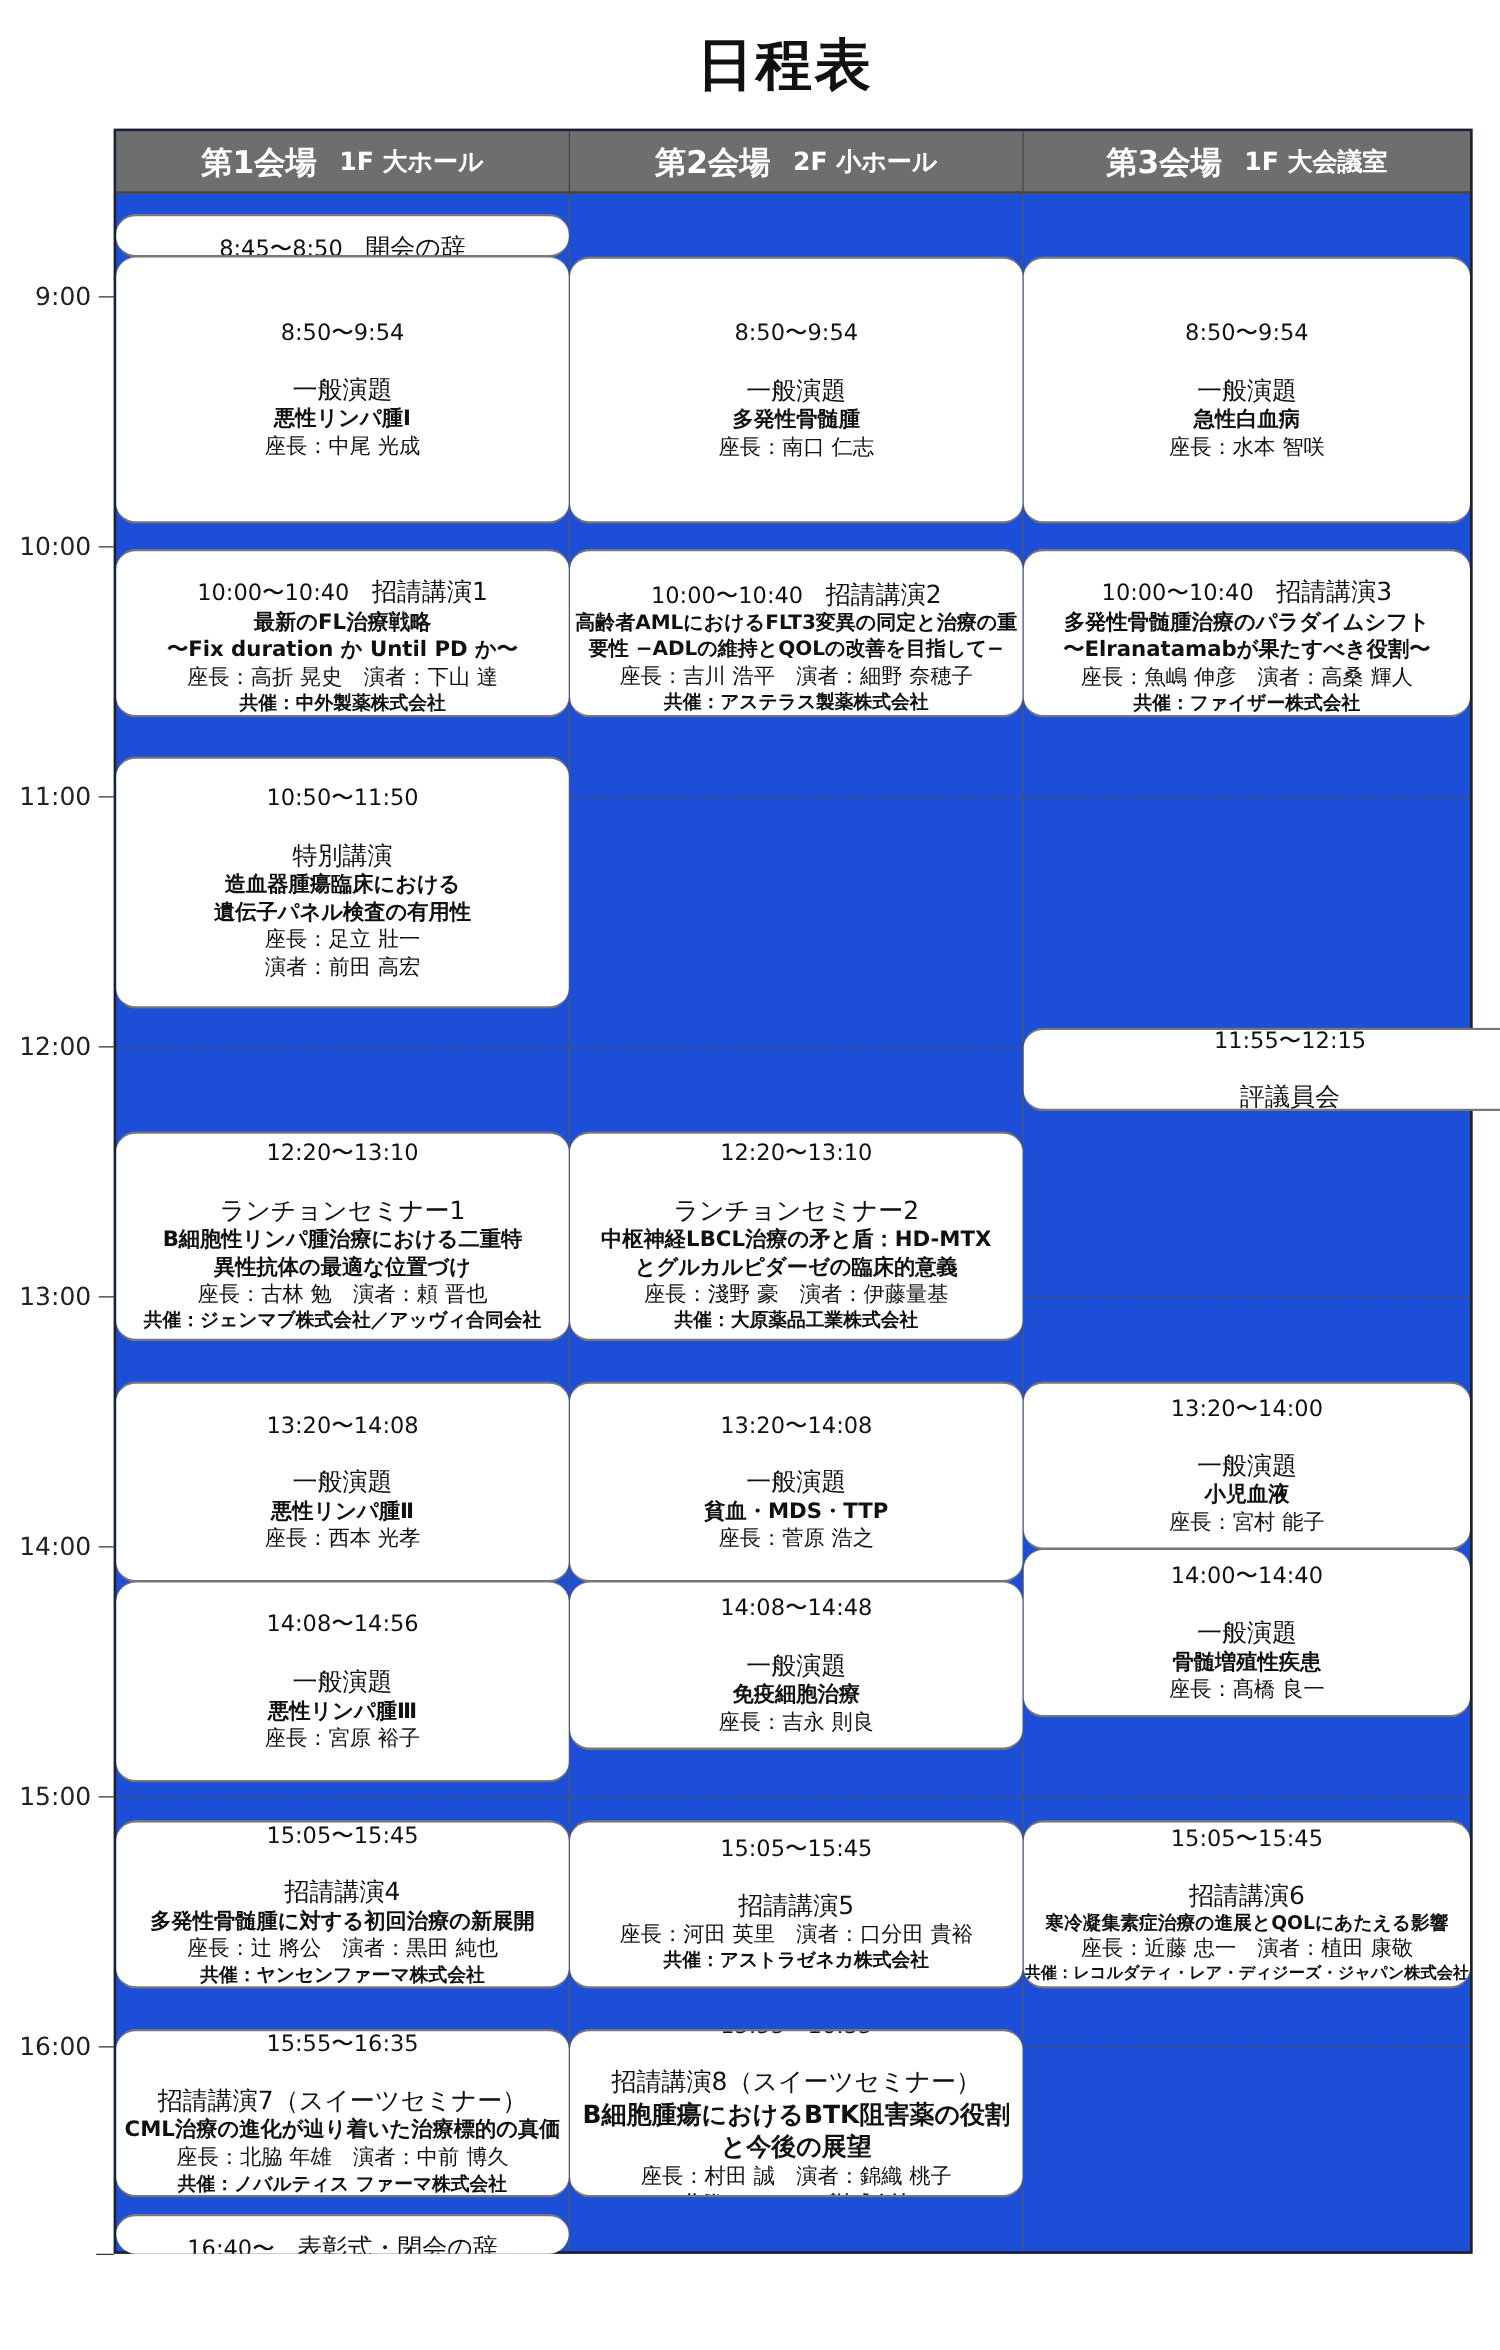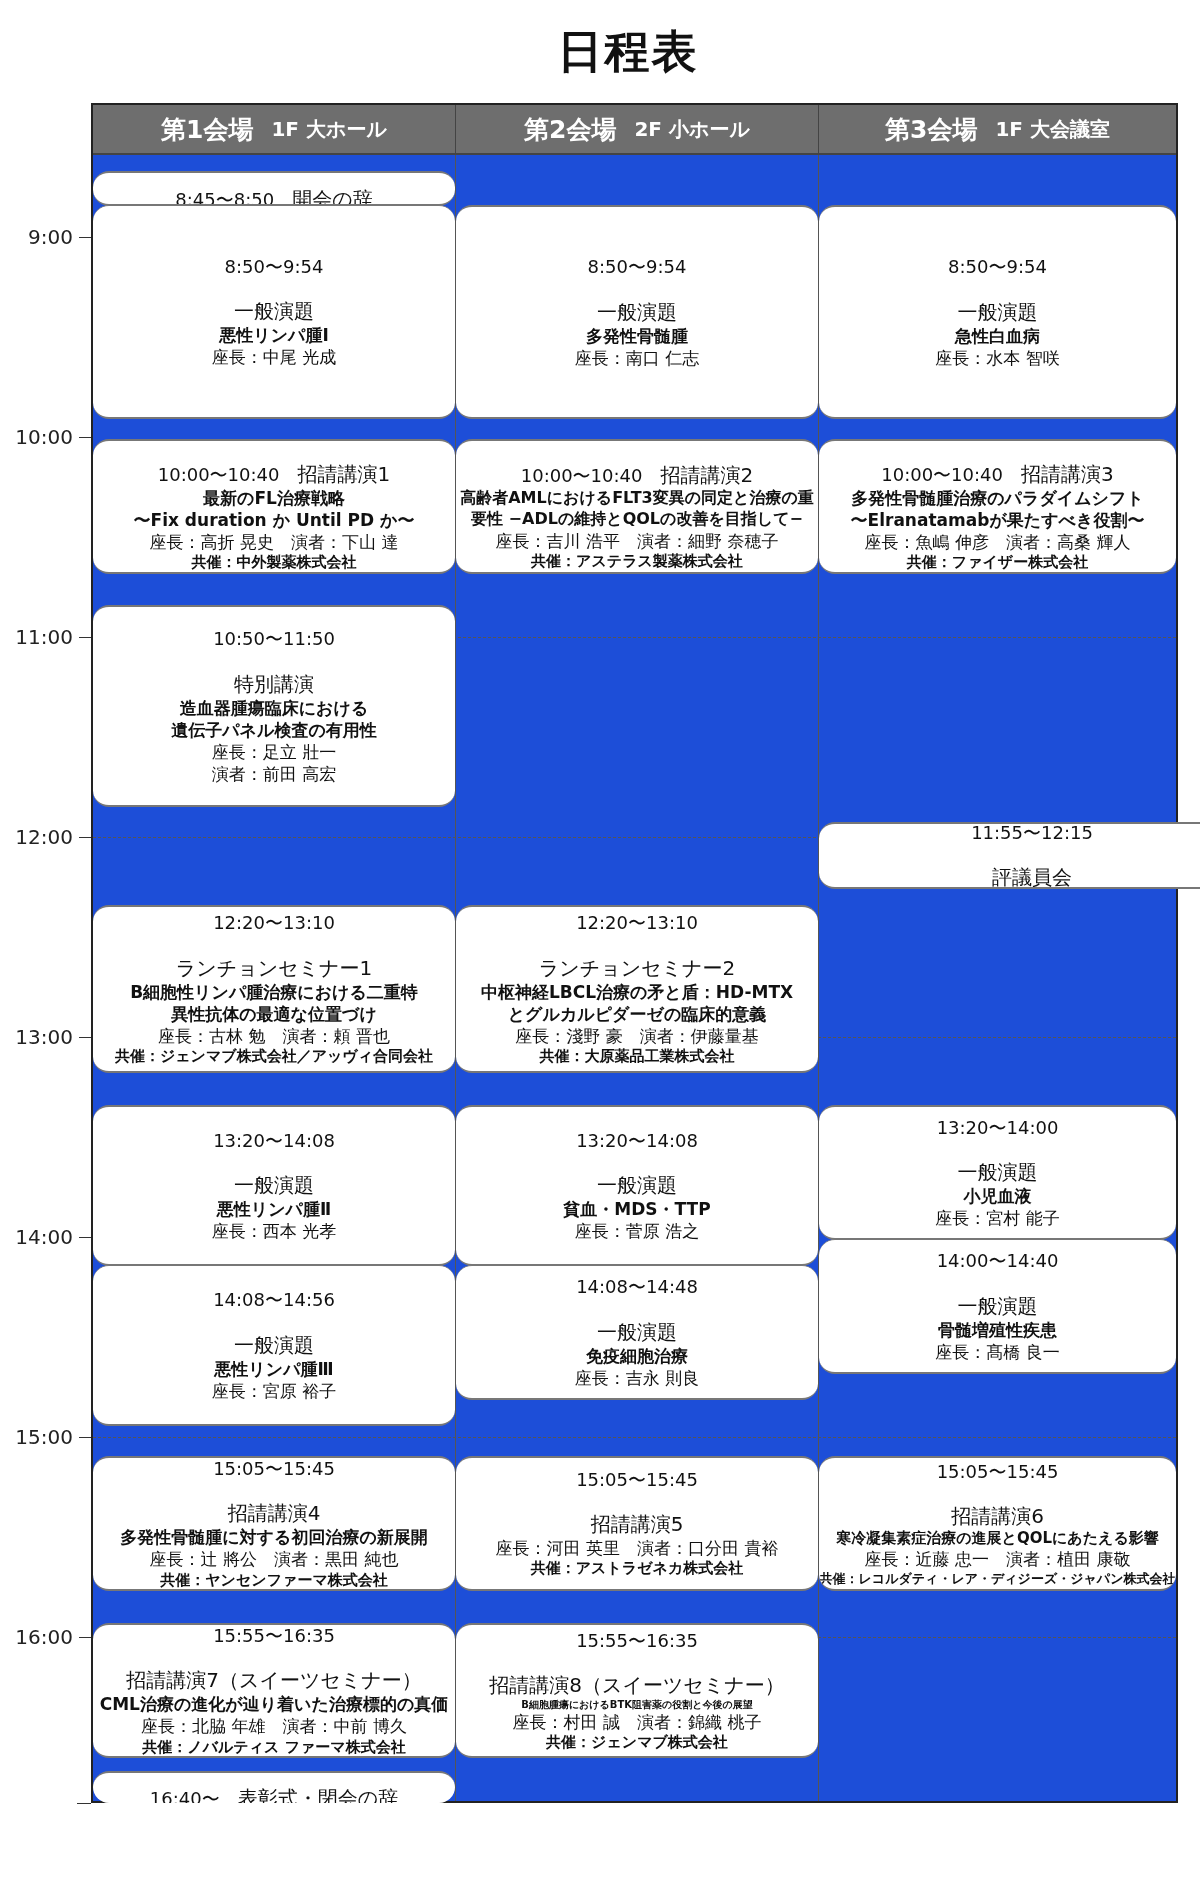--- a/index.html
+++ b/index.html
@@ -204,21 +204,21 @@
   </div>
   <div class="block" style="left:363px;width:362px;top:1351px;height:135px">
     <div class="t">15:05〜15:45</div>
     <div class="b">招請講演5</div>
     <div class="n">座長：河田 英里　演者：口分田 貴裕</div>
     <div class="sp">共催：アストラゼネカ株式会社</div>
   </div>
   <div class="block" style="left:363px;width:362px;top:1518px;height:135px">
     <div class="t">15:55〜16:35</div>
     <div class="b">招請講演8（スイーツセミナー）</div>
-    <div class="s" style="font-size:10px">B細胞腫瘍におけるBTK阻害薬の役割と今後の展望</div>
+    <div class="s" style="font-size:20px">B細胞腫瘍におけるBTK阻害薬の役割と今後の展望</div>
     <div class="n">座長：村田 誠　演者：錦織 桃子</div>
     <div class="sp">共催：ジェンマブ株式会社</div>
   </div>
 
   <div class="block" style="left:726px;width:357px;top:100px;height:214px">
     <div class="t">8:50〜9:54</div>
     <div class="b">一般演題</div>
     <div class="s">急性白血病</div>
     <div class="n">座長：水本 智咲</div>
   </div>

